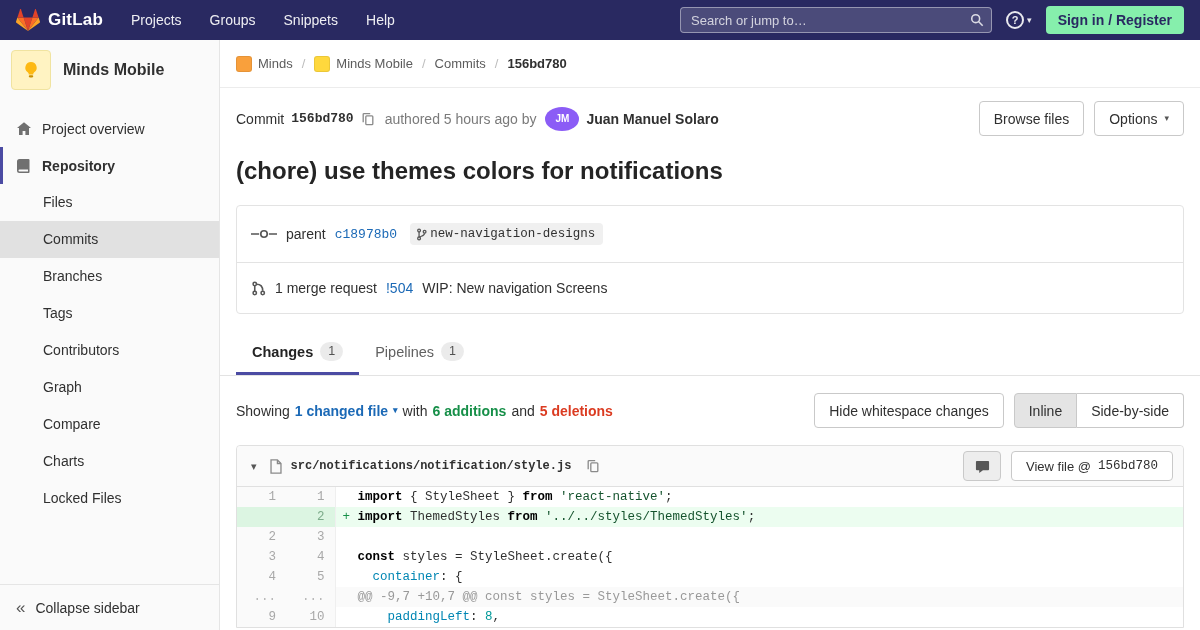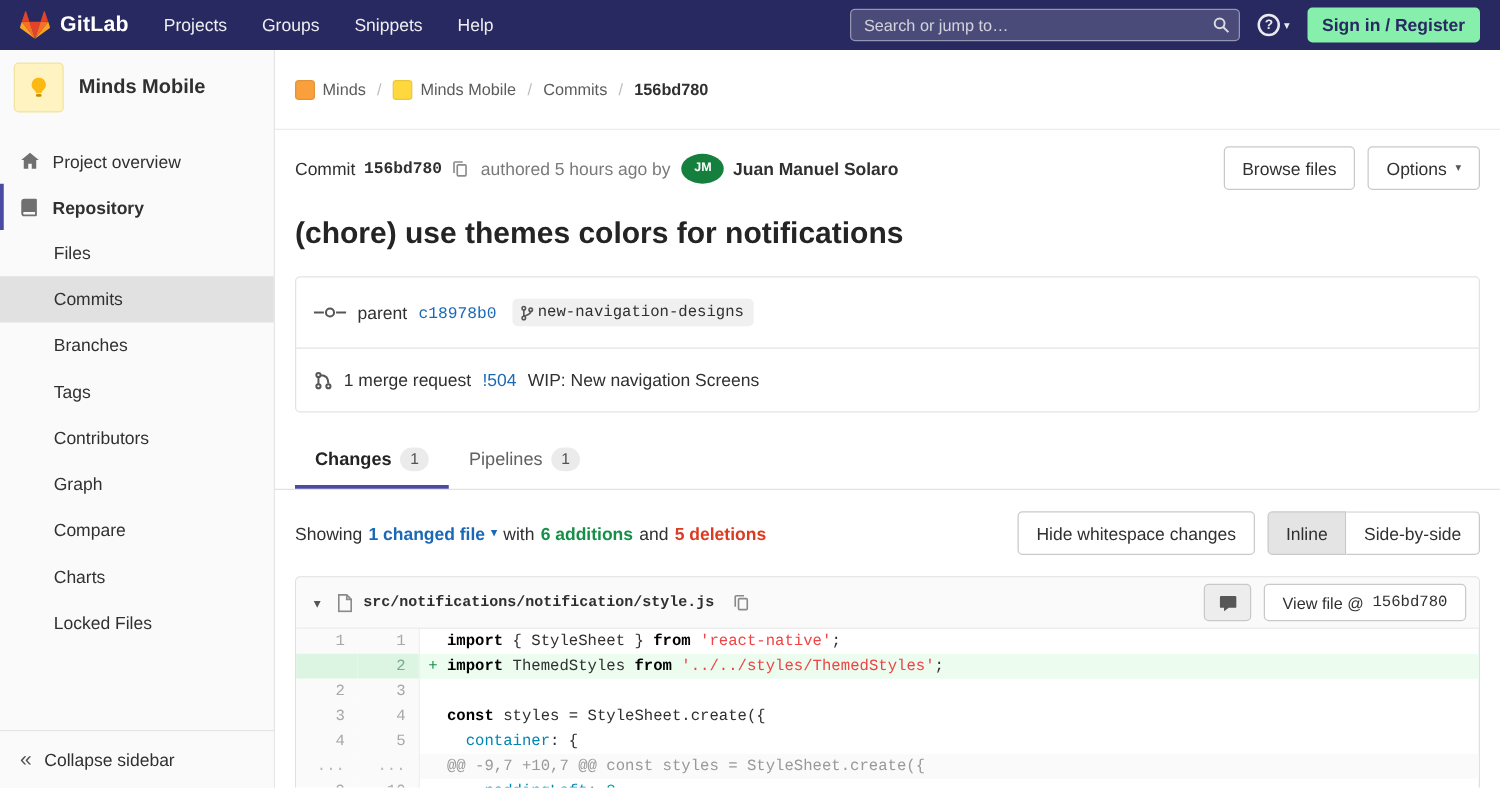--- a/index.html
+++ b/index.html
@@ -33,34 +33,34 @@
   .side-item.section-active { border-left:3px solid #4b4ba3; padding-left:13px; font-weight:bold; }
   .sub-item { height:37px; line-height:37px; padding-left:43px; font-size:14px; color:#303030; cursor:pointer; }
   .sub-item.active { background:#e1e1e1; }
   .issues-row { margin-top:12px; }
   .count-badge { margin-left:auto; background:rgba(0,0,0,.1); color:#444; font-size:12px; height:18px; line-height:18px; padding:0 9px; border-radius:9px; }
   .collapse-btn { position:absolute; left:0; right:0; bottom:0; height:46px; border-top:1px solid #e5e5e5; display:flex; align-items:center; gap:10px; padding:0 16px; cursor:pointer; font-size:14px; color:#303030; background:#fafafa; }
   .collapse-chev { font-size:17px; color:#555; line-height:1; }
 
   
   .main { margin-left:220px; padding-top:40px; }
-  .breadcrumbs { height:64px; display:flex; align-items:center; padding:0 16px; border-bottom:1px solid #ececec; font-size:13px; color:#5c5c5c; }
+  .breadcrumbs { height:48px; display:flex; align-items:center; padding:0 16px; border-bottom:1px solid #ececec; font-size:13px; color:#5c5c5c; }
   .bc-item { display:inline-flex; align-items:center; gap:6px; cursor:pointer; }
   .bc-current { font-weight:bold; color:#303030; cursor:default; }
   .bc-sep { margin:0 9px; color:#bdbdbd; }
   .bc-avatar { width:16px; height:16px; border-radius:3px; display:inline-block; border:1px solid rgba(0,0,0,.08); }
 
   .content { padding:0 16px; }
 
   .commit-row { display:flex; align-items:center; padding:13px 0; }
   .mono { font-family:"Liberation Mono","DejaVu Sans Mono",monospace; }
   .commit-sha { font-weight:bold; font-size:13px; margin-left:7px; }
   .icon-btn { background:none; border:none; cursor:pointer; padding:0; margin-left:7px; display:inline-flex; }
   .authored { color:#7a7a7a; margin-left:10px; }
-  .author-avatar { width:34px; height:24px; border-radius:50%; background:#15803d; color:#fff; font-size:10px; font-weight:bold; display:flex; align-items:center; justify-content:center; margin:0 7px 0 9px; flex:none; }
+  .author-avatar { width:34px; height:24px; border-radius:50%; background:#8b5cf6; color:#fff; font-size:10px; font-weight:bold; display:flex; align-items:center; justify-content:center; margin:0 7px 0 9px; flex:none; }
   .author-name { font-weight:bold; }
   .commit-actions { margin-left:auto; display:flex; gap:10px;align-items:center; }
   .btn { height:35px; padding:0 14px; background:#fff; border:1px solid #c9c9c9; border-radius:4px; font-size:14px; color:#303030; display:inline-flex; align-items:center; gap:7px; cursor:pointer; font-family:inherit; }
   .btn .caret { color:#555; }
 
   .commit-title { font-size:24px; font-weight:bold; color:#242424; margin:8px 0 20px; }
 
   .info-box { border:1px solid #e3e3e3; border-radius:4px; margin-bottom:14px; }
   .info-row { display:flex; align-items:center; padding:17px 14px; gap:9px; font-size:14px; }
   .info-row + .info-row { border-top:1px solid #e3e3e3; }
@@ -98,21 +98,21 @@
   .diff-table td { height:20px; padding:0; vertical-align:top; }
   .ln { width:49px; min-width:49px; text-align:right; padding-right:10px !important; color:#a8a8a8; background:#fafafa; cursor:pointer; }
   .ln-new { border-right:1px solid #efefef; }
   .code-cell { position:relative; padding-left:22px !important; white-space:pre; color:#303030; }
   .sign { position:absolute; left:7px; color:#168f48; }
   .row-add .ln { background:#dcf5e2; color:#7cab8a; }
   .row-add .code-cell { background:#ecfdf0; }
   .row-match .ln { background:#fafafa; color:#b8b8b8; }
   .row-match .code-cell { background:#fafafa; color:#999; }
   .tok-k { font-weight:bold; color:#000; }
-  .tok-s { color:#ef4444; }
+  .tok-s { color:#14532d; }
   .tok-attr { color:#0086b3; }
   .tok-num { color:#099; }
   .tok-gray { color:#999; }
   .tok-p { color:#303030; }
 </style>
 </head>
 <body>
 
 <header class="navbar">
   <div class="brand">

